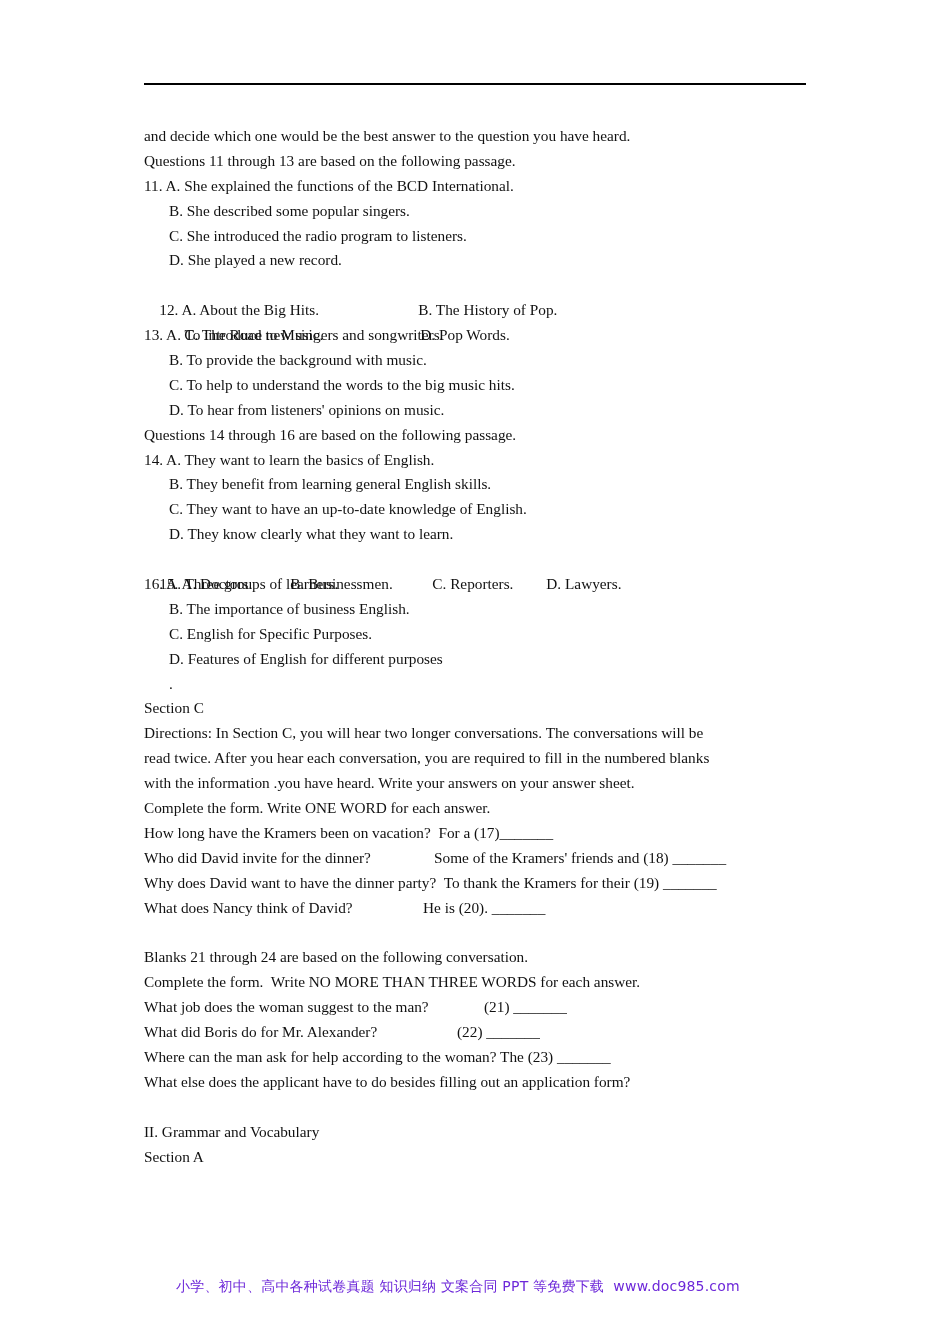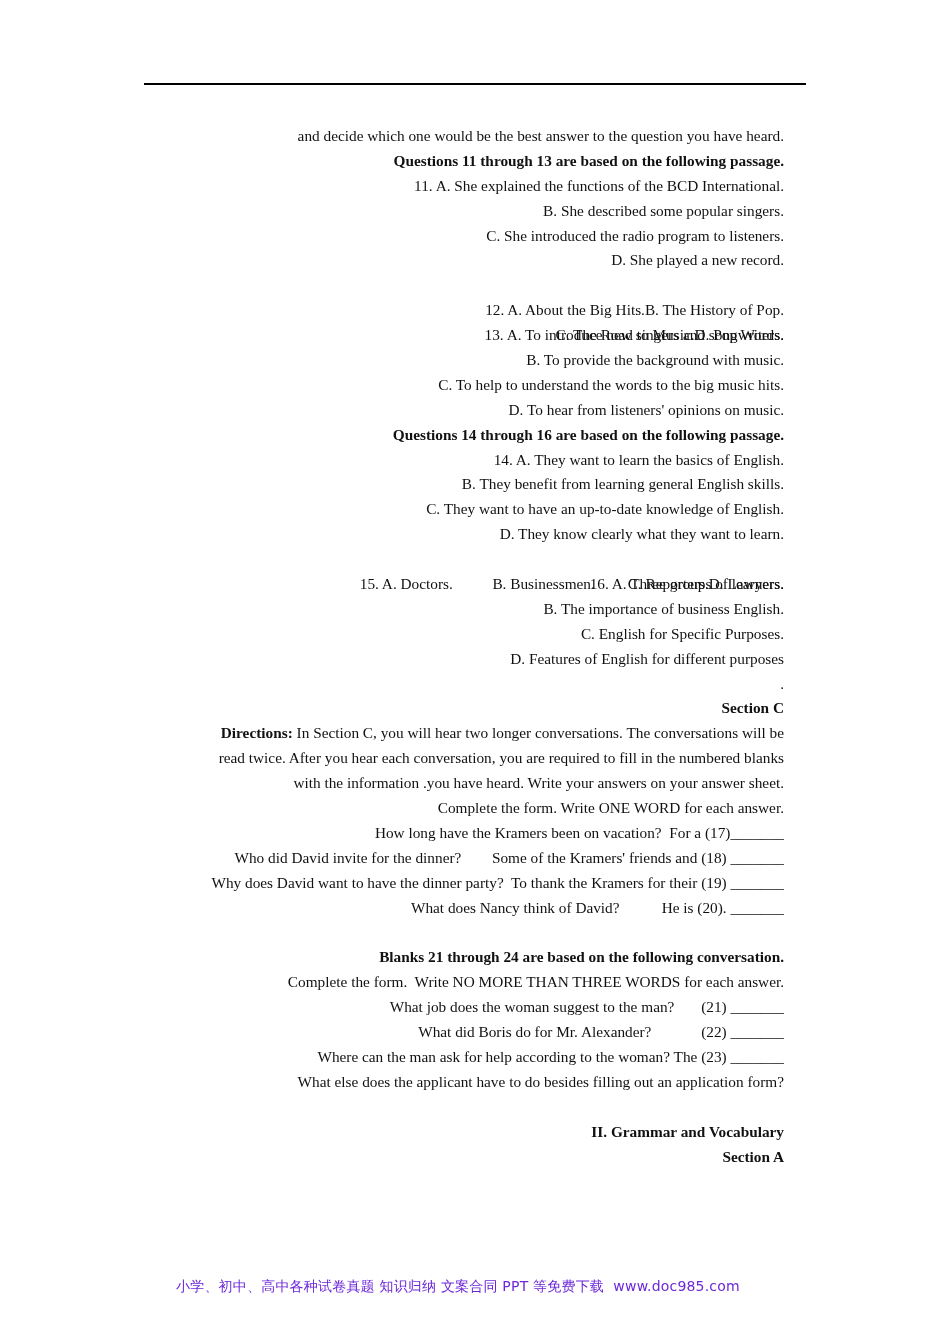--- a/index.html
+++ b/index.html
@@ -1,21 +1,21 @@
 <!DOCTYPE html>
 <html><head>
 <meta charset="utf-8">
 <style>
   html, body { margin: 0; padding: 0; background: #ffffff; }
   body { width: 950px; height: 1344px; position: relative; overflow: hidden;
          font-family: "Liberation Serif", "DejaVu Serif", serif; color: #111; }
   .rule { position: absolute; left: 144px; top: 83px; width: 662px; height: 2px; background: #000; }
-  .content { position: absolute; left: 144px; top: 124px; width: 640px; text-align: right; }
+  .content { position: absolute; left: 144px; top: 124px; width: 640px; }
   .line { height: 24.9px; line-height: 24.9px; font-size: 15.3px; white-space: pre; }
-  .b { font-weight: bold; margin-left: 8px; }
+  .b { font-weight: normal; }
   .ind { padding-left: 25px; }
   .blank-line { height: 24.9px; }
   .tab { display: inline-block; }
   .footer { position: absolute; left: 176px; top: 1278px; font-family: "DejaVu Sans", "Liberation Sans", sans-serif;
             font-size: 14px; color: #6d28d9; white-space: pre; letter-spacing: 0.2px; }
 </style>
 </head>
 <body>
 
 <div class="rule"></div>

